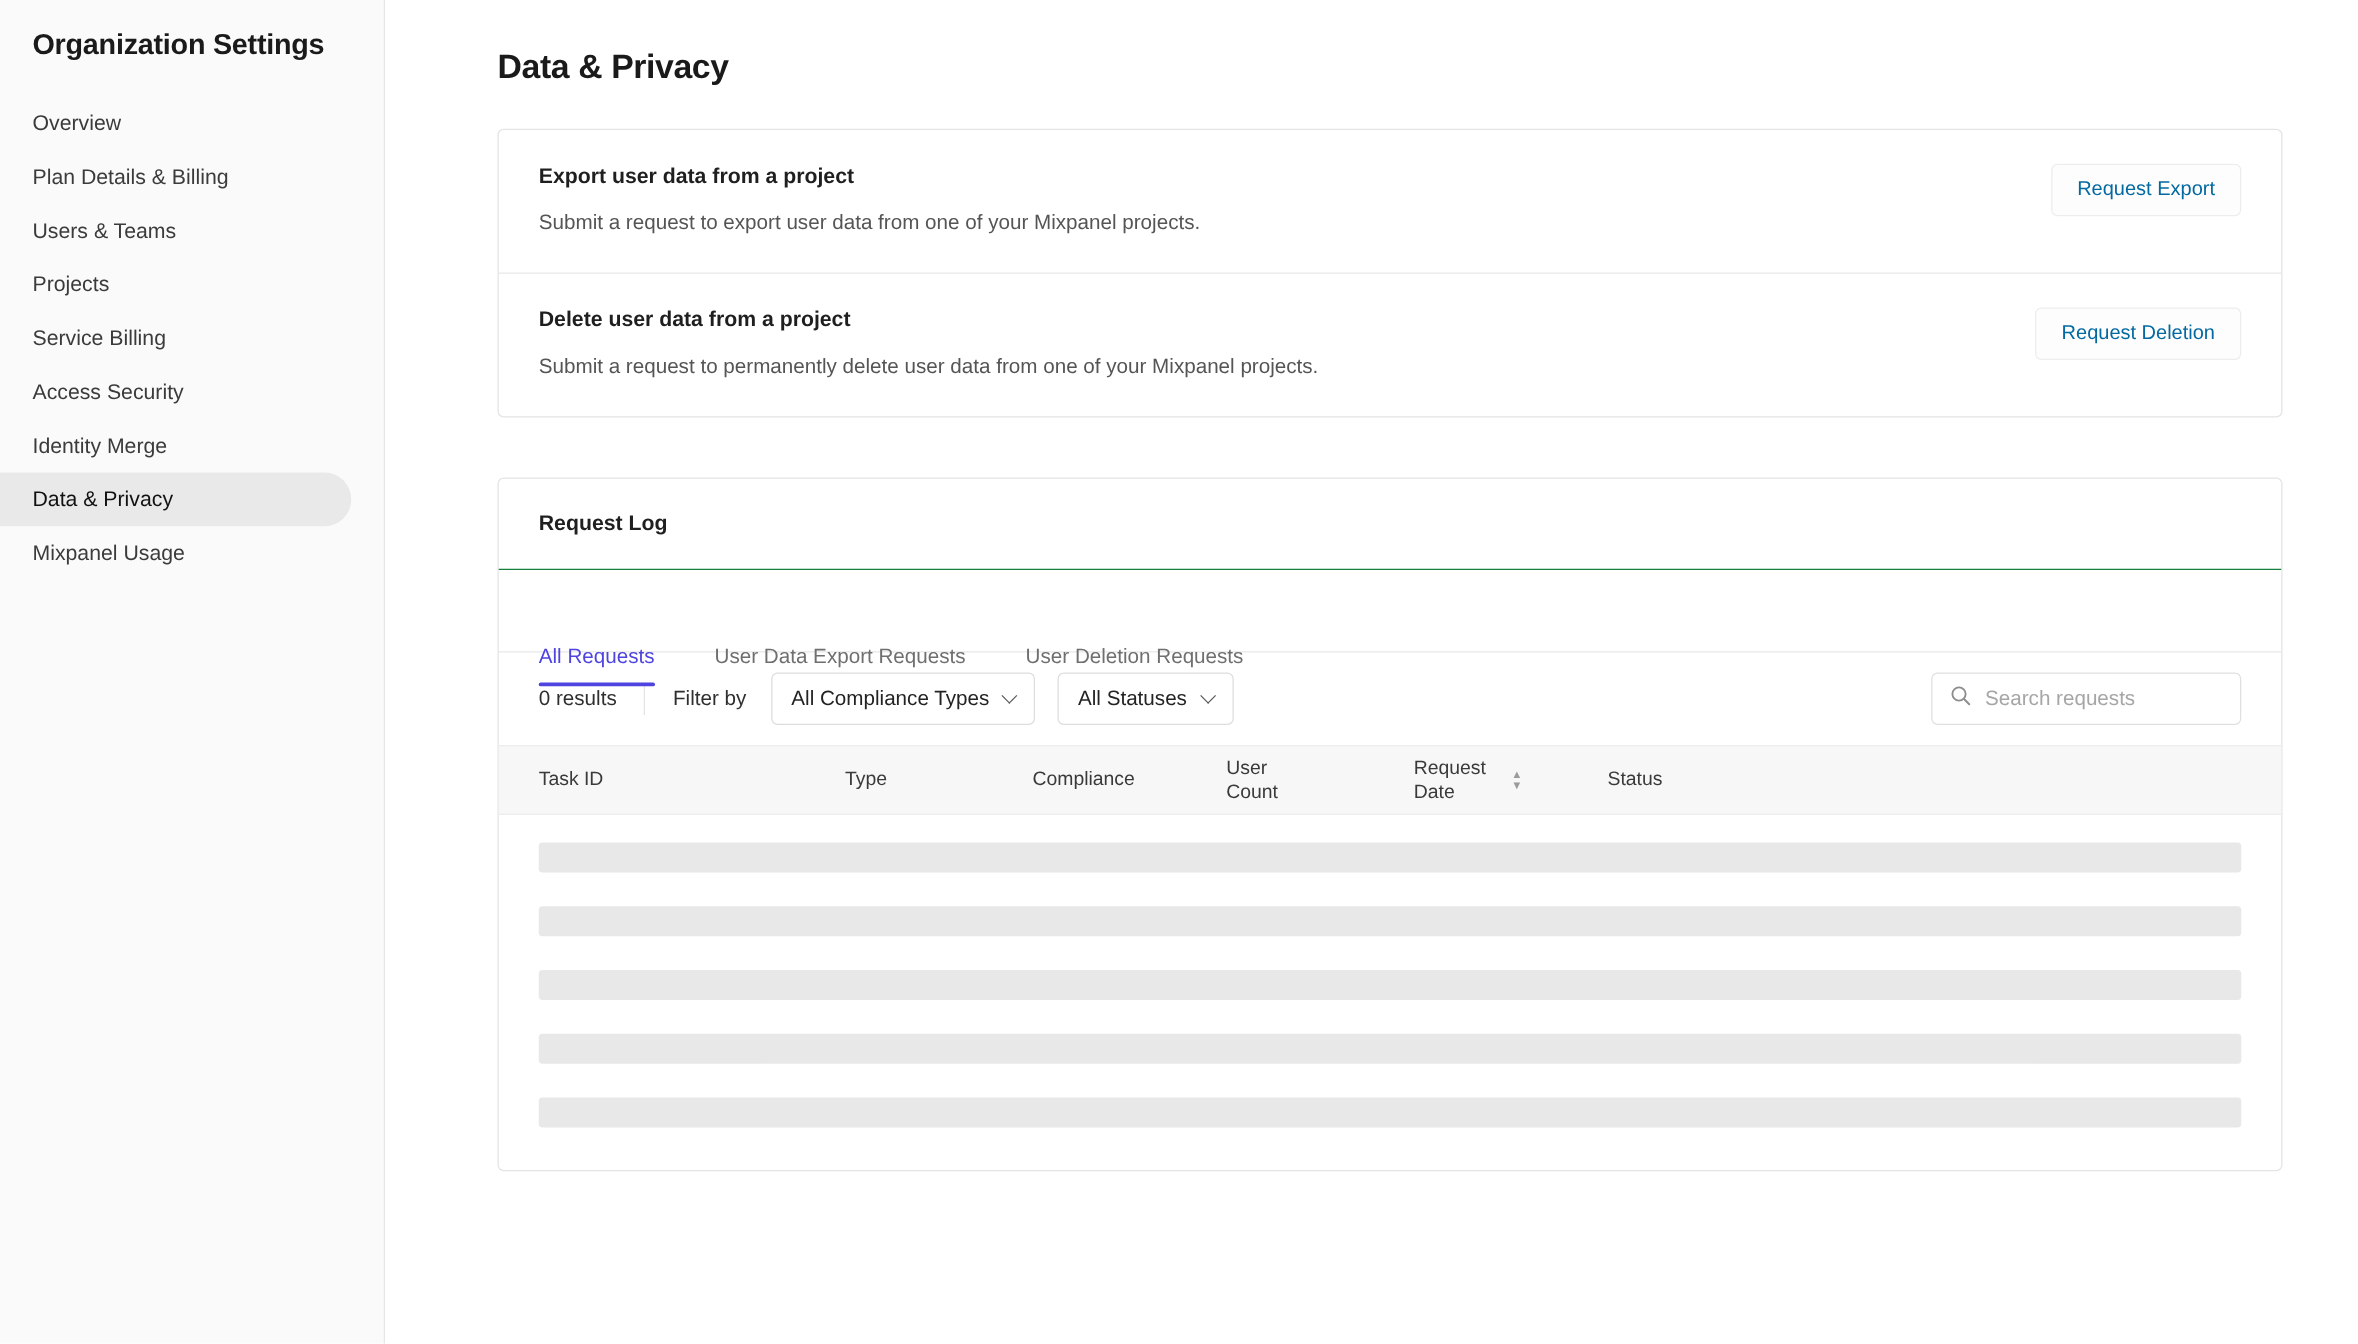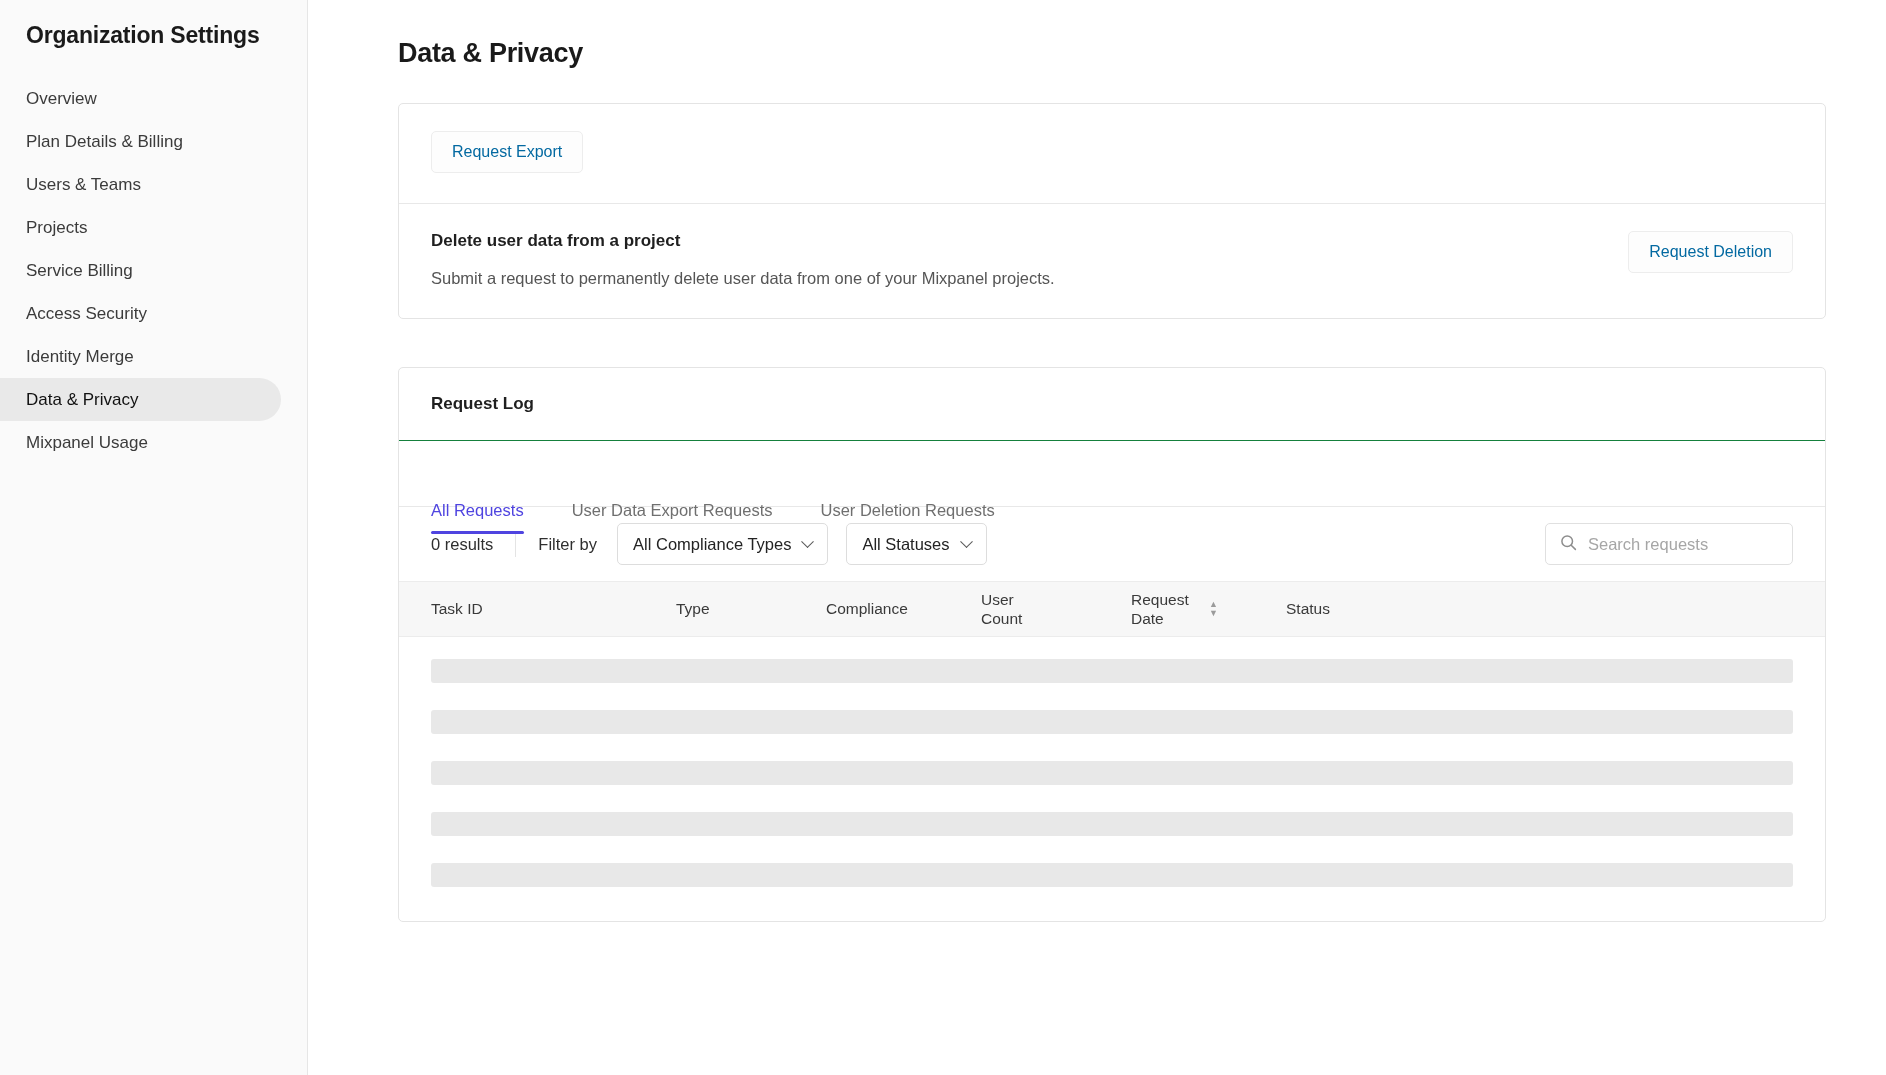--- a/index.html
+++ b/index.html
@@ -269,20 +269,24 @@
         <span>Mixpanel Usage</span>
       </div>
     </nav>
   </aside>
 
   <main class="main">
     <h1 class="page-title">Data &amp; Privacy</h1>
 
     <section class="card actions">
       <div class="action-row">
+        <div class="action-text">
+          <div class="action-title">Export user data from a project</div>
+          <div class="action-desc">Submit a request to export user data from one of your Mixpanel projects.</div>
+        </div>
         <button class="ghost-btn">Request Export</button>
       </div>
       <div class="action-row">
         <div class="action-text">
           <div class="action-title">Delete user data from a project</div>
           <div class="action-desc">Submit a request to permanently delete user data from one of your Mixpanel projects.</div>
         </div>
         <button class="ghost-btn">Request Deletion</button>
       </div>
     </section>

